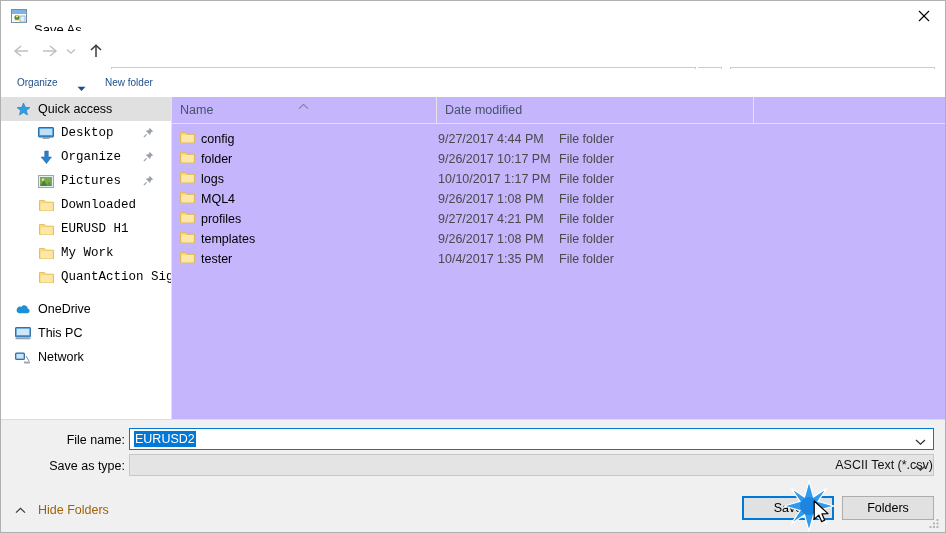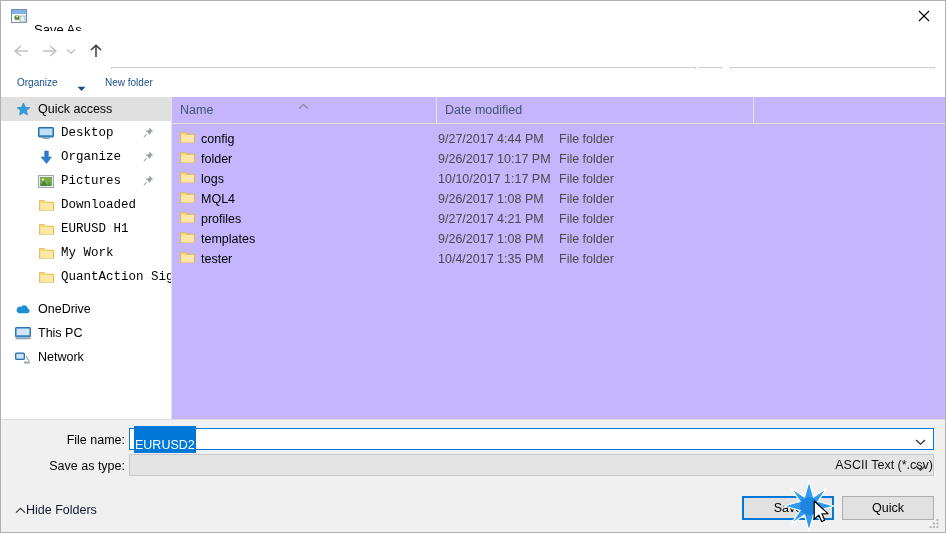--- a/index.html
+++ b/index.html
@@ -291,21 +291,21 @@
     border: 1px solid #0078d7;
     background: #ffffff;
     box-sizing: border-box;
     display: flex; align-items: center;
   }
   #filename-value {
     font-size: 12.5px;
     color: #ffffff;
     background: #0078d7;
     margin-left: 4px;
-    padding: 12px 1px 1px 1px;
+    padding: 1px 1px 1px 1px;
     line-height: 14px;
   }
   #filename-caret {
     position: absolute; right: 7px; top: 6px; cursor: pointer;
   }
   #savetype-combo {
     position: absolute;
     left: 128px; top: 34px;
     width: 805px; height: 22px;
     border: 1px solid #c8c8c8;
@@ -330,22 +330,22 @@
     background: #f0f0f0;
   }
   #hide-folders {
     position: absolute;
     left: 14px; top: 502px;
     display: flex; align-items: center;
     cursor: pointer;
   }
   #hide-folders-label {
     font-size: 12.5px;
-    color: #0f172a;
-    margin-left: 0;
+    color: #a16207;
+    margin-left: 12px;
   }
   .dlgbtn {
     position: absolute;
     top: 495px;
     width: 92px; height: 24px;
     background: #e1e1e1;
     border: 1px solid #adadad;
     box-sizing: border-box;
     font-family: "Liberation Sans", sans-serif;
     font-size: 12.5px;
@@ -781,21 +781,21 @@
   <div id="hide-folders">
     <span>
       <svg width="11" height="7" viewBox="0 0 11 7">
           <path d="M1 5.6 L5.5 1.4 L10 5.6" fill="none" stroke="#333" stroke-width="1.2"></path>
         </svg>
     </span>
     <span id="hide-folders-label">Hide Folders</span>
   </div>
 
   <button class="dlgbtn" id="save-btn">Save</button>
-  <button class="dlgbtn" id="cancel-btn">Quick</button>
+  <button class="dlgbtn" id="cancel-btn">Folders</button>
 
   <span id="resize-grip">
     <svg width="13" height="13" viewBox="0 0 13 13">
       <g fill="#b4b4b4">
         <rect x="8.5" y="3" width="2" height="2"></rect>
         <rect x="5" y="6.5" width="2" height="2"></rect>
           <rect x="8.5" y="6.5" width="2" height="2"></rect>
         <rect x="1.5" y="10" width="2" height="2"></rect>
           <rect x="5" y="10" width="2" height="2"></rect>
           <rect x="8.5" y="10" width="2" height="2"></rect>

